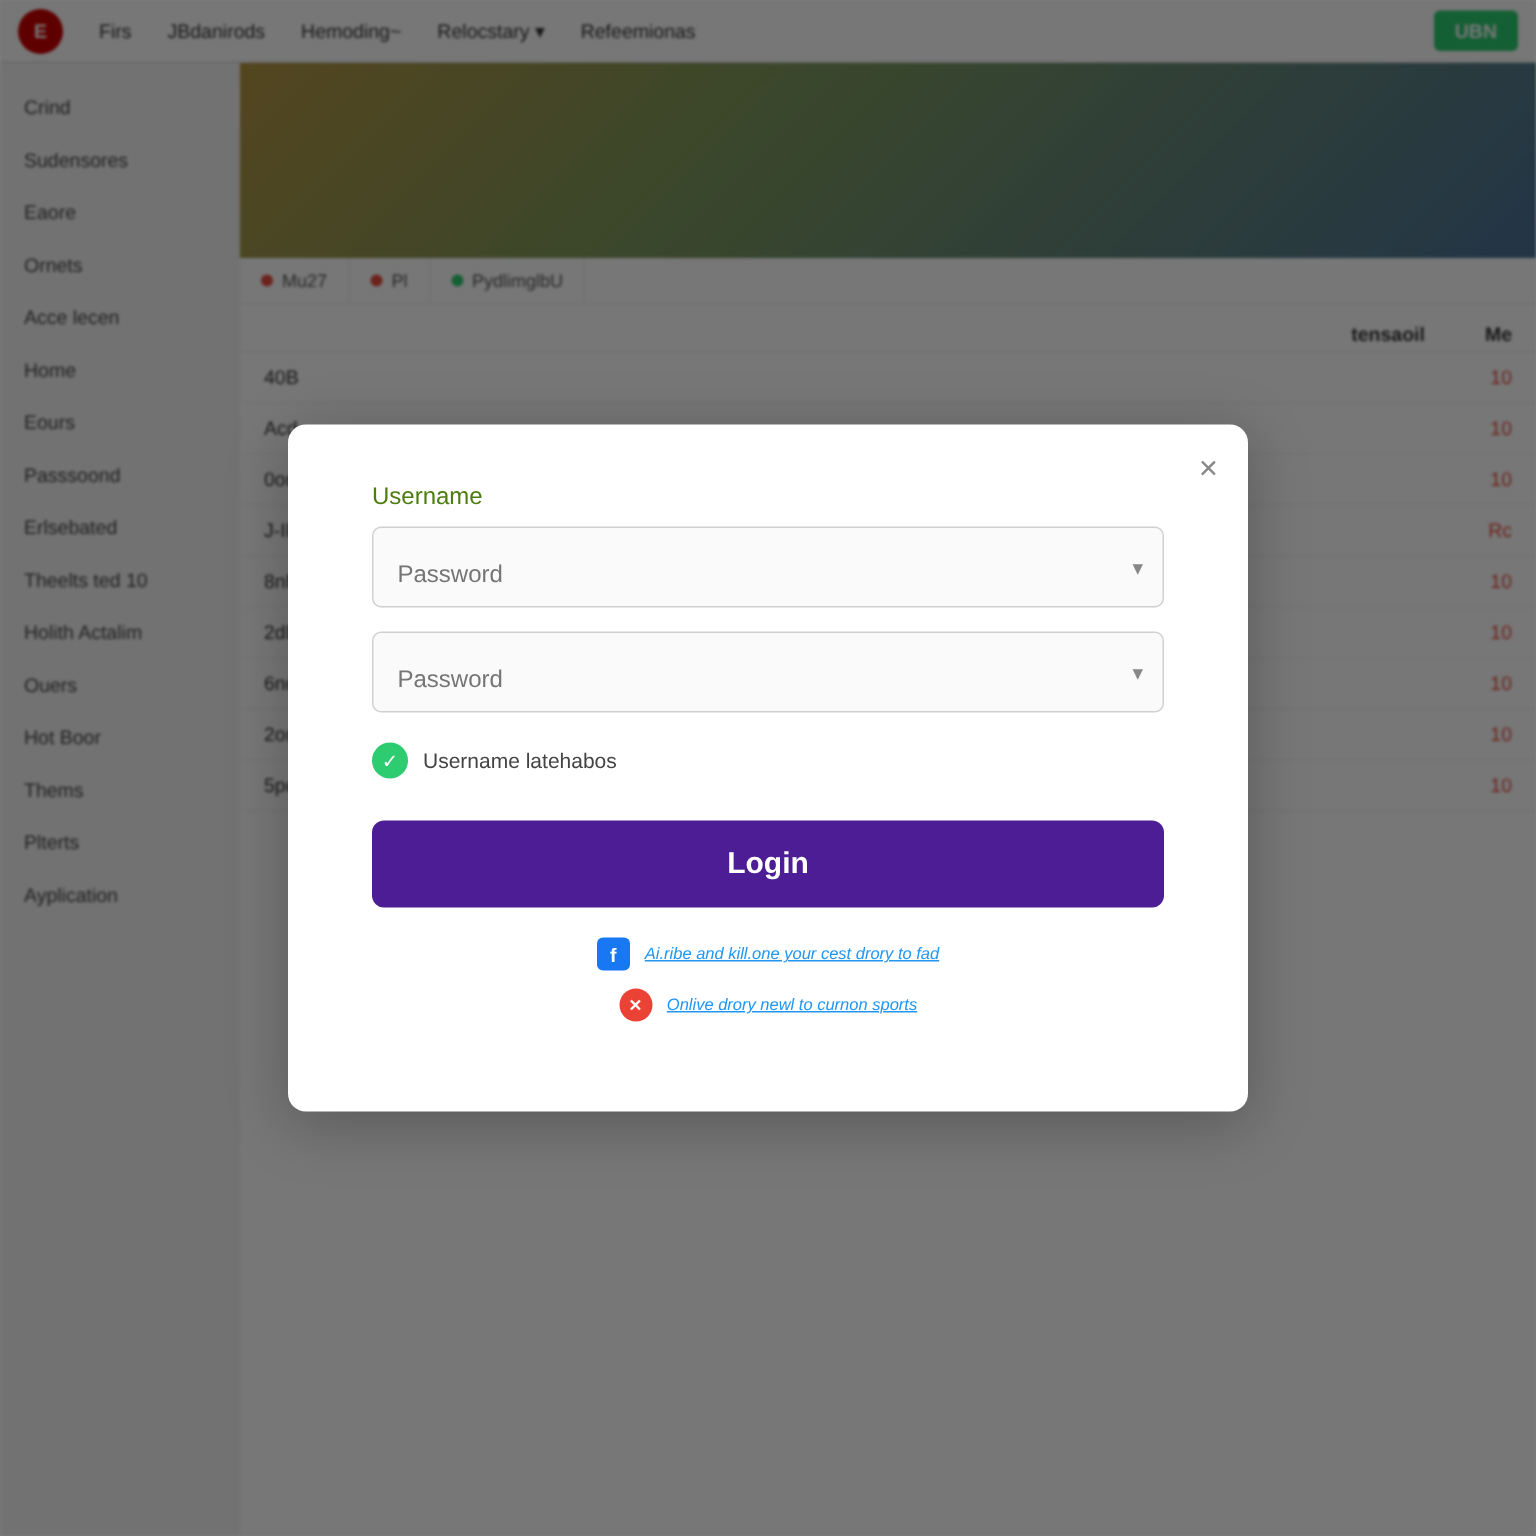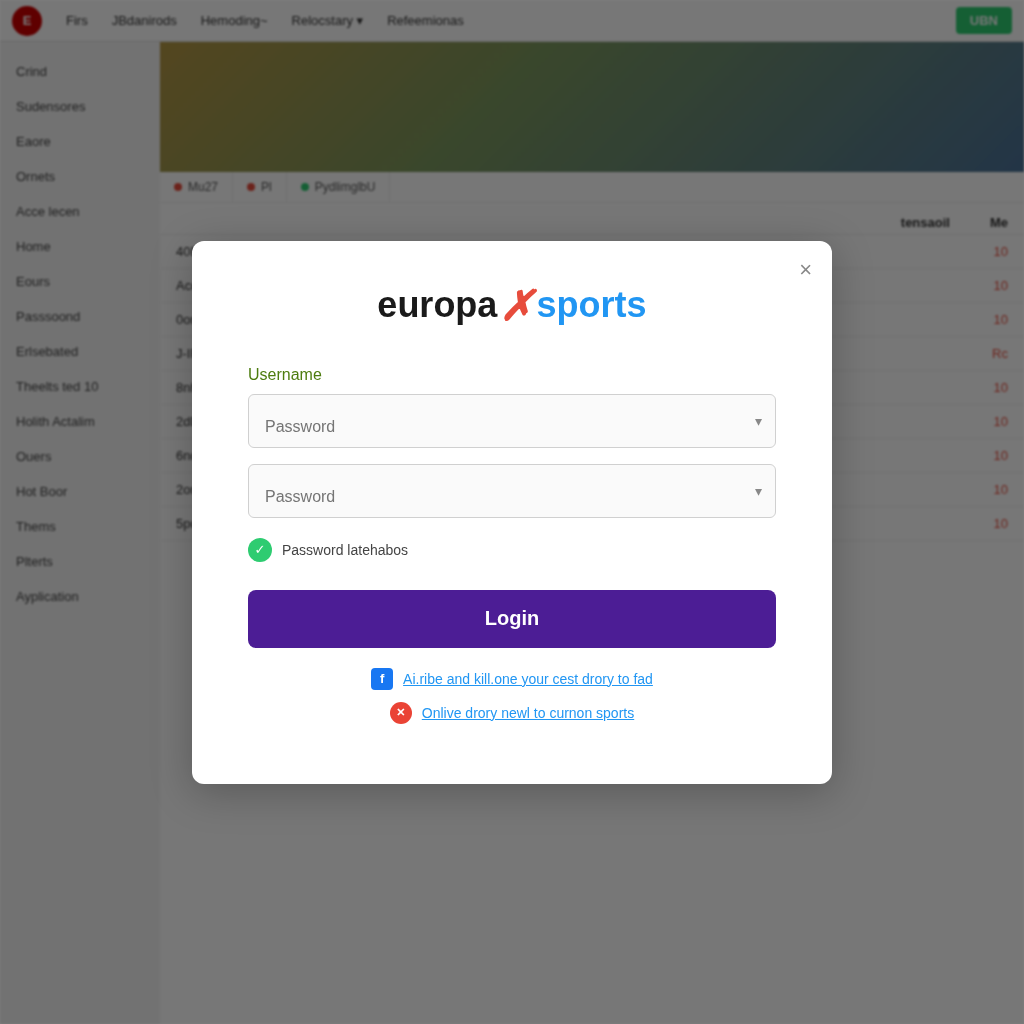--- a/index.html
+++ b/index.html
@@ -307,24 +307,25 @@
       background: #ea4335;
       color: white;
       display: flex;
       align-items: center;
       justify-content: center;
       font-size: 11px;
       font-weight: bold;
       flex-shrink: 0;
     }
     .social-link-text {
-      font-size: 14px;
+      font-size: 11px;
       color: #2196f3;
       text-decoration: underline;
       cursor: pointer;
+      font-style: italic;
     }
   </style>
 </head>
 <body>
 
 <div class="bg-page">
 
   <div class="topnav">
     <div class="topnav-logo">
       <span>E</span>
@@ -418,47 +419,40 @@
     </div>
   </div>
 </div>
 
 <div class="modal-overlay">
   <div class="modal">
     
     <button class="modal-close">×</button>
 
     
-    <div class="modal-logo">
-      <span class="logo-text">
-        <span class="logo-europa">europa</span>
-          <span class="logo-x">✗</span>
-          <span class="logo-sports">sports</span>
-      </span>
-    </div>
 
     
     <label class="form-label">Username</label>
 
     
     <div class="form-input-wrapper">
       <input class="form-input" type="text" placeholder="Password" style="">
       <span class="input-arrow">▾</span>
     </div>
 
     
     <div class="form-input-wrapper">
       <input class="form-input" type="text" placeholder="Password" style="">
       <span class="input-arrow">▾</span>
     </div>
 
     
     <div class="checkbox-row">
       <div class="checkbox-icon">✓</div>
-      <span class="checkbox-label">Password latehabos</span>
+      <span class="checkbox-label">Username latehabos</span>
     </div>
 
     
     <button class="login-btn">Login</button>
 
     
     <div class="social-link">
       <div class="social-icon-fb">f</div>
       <span class="social-link-text">Ai.ribe and kill.one your cest drory to fad</span>
     </div>

